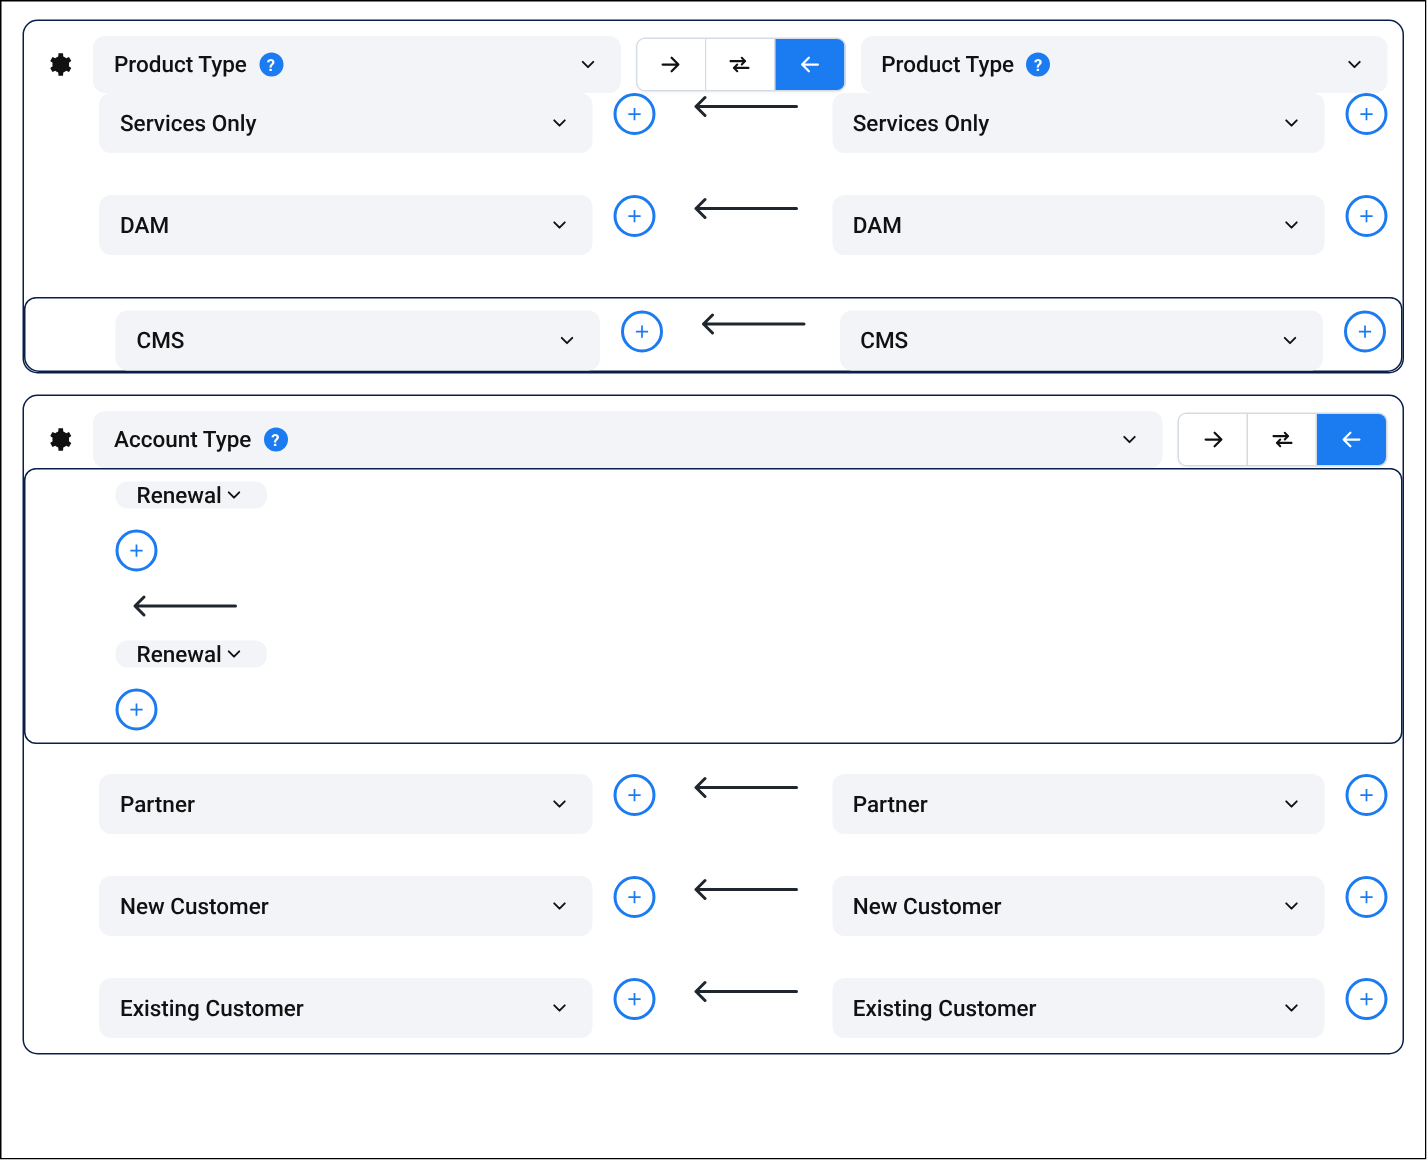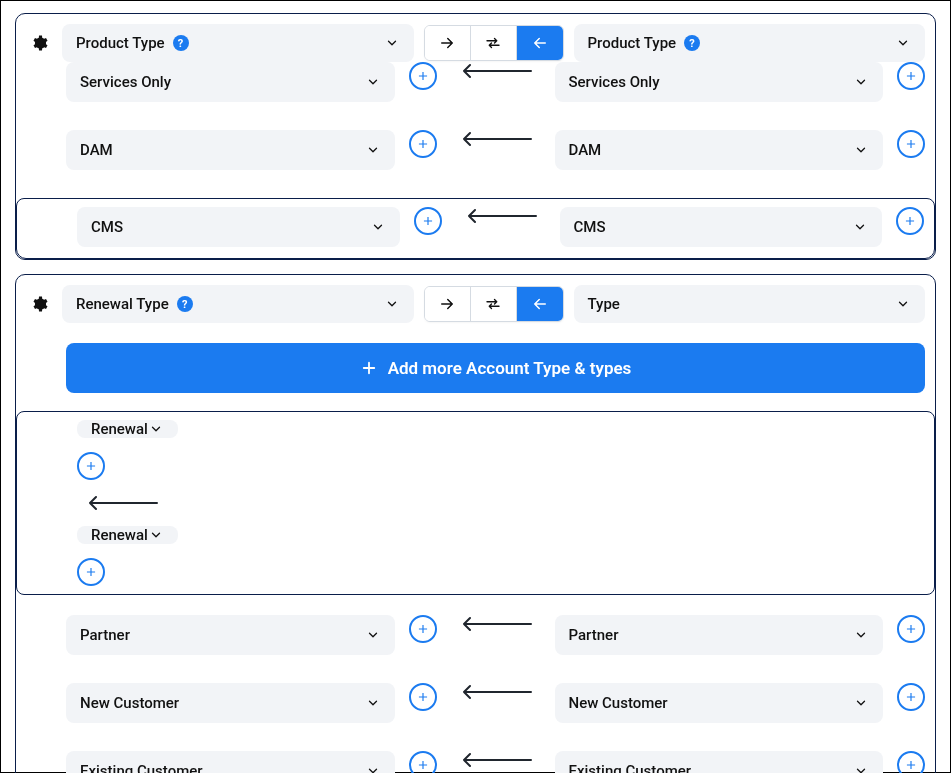--- a/index.html
+++ b/index.html
@@ -276,21 +276,21 @@
             </span>
         </div>
         <div class="plus-circle">
             <svg width="14" height="14" viewBox="0 0 24 24" fill="none">
               <path d="M12 5v14M5 12h14"></path>
             </svg>
           </div>
       </div>
     </div>
 
-    <div class="row-wrap highlight" style="margin-bottom:0; border-bottom-left-radius:10px; border-bottom-right-radius:10px; border-style:solid; border-color:#0a1e4a; border-top-left-radius:8px; border-top-right-radius:8px; padding-bottom:11px;">
+    <div class="row-wrap highlight" style="margin-bottom:0; border-bottom-left-radius:10px; border-bottom-right-radius:10px; border-style:solid; border-color:#0a1e4a; border-top-left-radius:8px; border-top-right-radius:8px; padding-bottom:0;">
       <div class="row" style="margin-left:50px;">
         <div class="dropdown">
           <span class="dropdown-label">
               <span>CMS</span>
             </span>
           <span class="chev">
               <svg width="14" height="14" viewBox="0 0 24 24" fill="none">
                 <path d="M6 9l6 6 6-6" stroke="#111" stroke-width="2.2" stroke-linecap="round" stroke-linejoin="round"></path>
               </svg>
             </span>
@@ -326,21 +326,21 @@
 
   <div class="panel" style="padding-bottom:0;">
     <div class="panel-header">
       <div class="gear">
         <svg width="18" height="18" viewBox="0 0 24 24" fill="#111">
             <path d="M12 8a4 4 0 100 8 4 4 0 000-8zm9.4 4a7.5 7.5 0 00-.15-1.5l2.1-1.6-2-3.5-2.5 1a7.6 7.6 0 00-2.6-1.5L16 2h-4l-.25 2.9a7.6 7.6 0 00-2.6 1.5l-2.5-1-2 3.5 2.1 1.6A7.5 7.5 0 006.6 12c0 .5.05 1 .15 1.5l-2.1 1.6 2 3.5 2.5-1a7.6 7.6 0 002.6 1.5L12 22h4l.25-2.9a7.6 7.6 0 002.6-1.5l2.5 1 2-3.5-2.1-1.6c.1-.5.15-1 .15-1.5z"></path>
           </svg>
       </div>
       <div class="dropdown header">
         <span class="dropdown-label">
-          <span>Renewal Type</span>
+          <span>Account Type</span>
           <span class="help">?</span>
         </span>
         <span class="chev">
             <svg width="14" height="14" viewBox="0 0 24 24" fill="none">
               <path d="M6 9l6 6 6-6" stroke="#111" stroke-width="2.2" stroke-linecap="round" stroke-linejoin="round"></path>
             </svg>
           </span>
       </div>
       <div class="header-seg-wrap">
         <div class="seg">
@@ -354,38 +354,22 @@
                 <path d="M4 9h13M14 6l3 3-3 3M20 15H7M10 12l-3 3 3 3" stroke="#111" stroke-width="1.8" stroke-linecap="round" stroke-linejoin="round"></path>
               </svg>
           </div>
           <div class="seg-btn active">
             <svg width="18" height="18" viewBox="0 0 24 24" fill="none">
                 <path d="M19 12H5M11 6l-6 6 6 6" stroke="#fff" stroke-width="2" stroke-linecap="round" stroke-linejoin="round"></path>
               </svg>
           </div>
         </div>
       </div>
-      <div class="dropdown header">
-        <span class="dropdown-label">
-          <span>Type</span>
-        </span>
-        <span class="chev">
-            <svg width="14" height="14" viewBox="0 0 24 24" fill="none">
-              <path d="M6 9l6 6 6-6" stroke="#111" stroke-width="2.2" stroke-linecap="round" stroke-linejoin="round"></path>
-            </svg>
-          </span>
-      </div>
-    </div>
-
-    <div class="addmore">
-      <svg width="18" height="18" viewBox="0 0 24 24" fill="none">
-          <path d="M12 5v14M5 12h14" stroke="#fff" stroke-width="2.4" stroke-linecap="round"></path>
-        </svg>
-      <span>Add more Account Type &amp; types</span>
-    </div>
+    </div>
+
 
     <div class="row-wrap highlight">
       <div class="row" style="margin-left:50px;flex-direction:column;">
         <div class="dropdown">
           <span class="dropdown-label">
               <span>Renewal</span>
             </span>
           <span class="chev">
               <svg width="14" height="14" viewBox="0 0 24 24" fill="none">
                 <path d="M6 9l6 6 6-6" stroke="#111" stroke-width="2.2" stroke-linecap="round" stroke-linejoin="round"></path>

